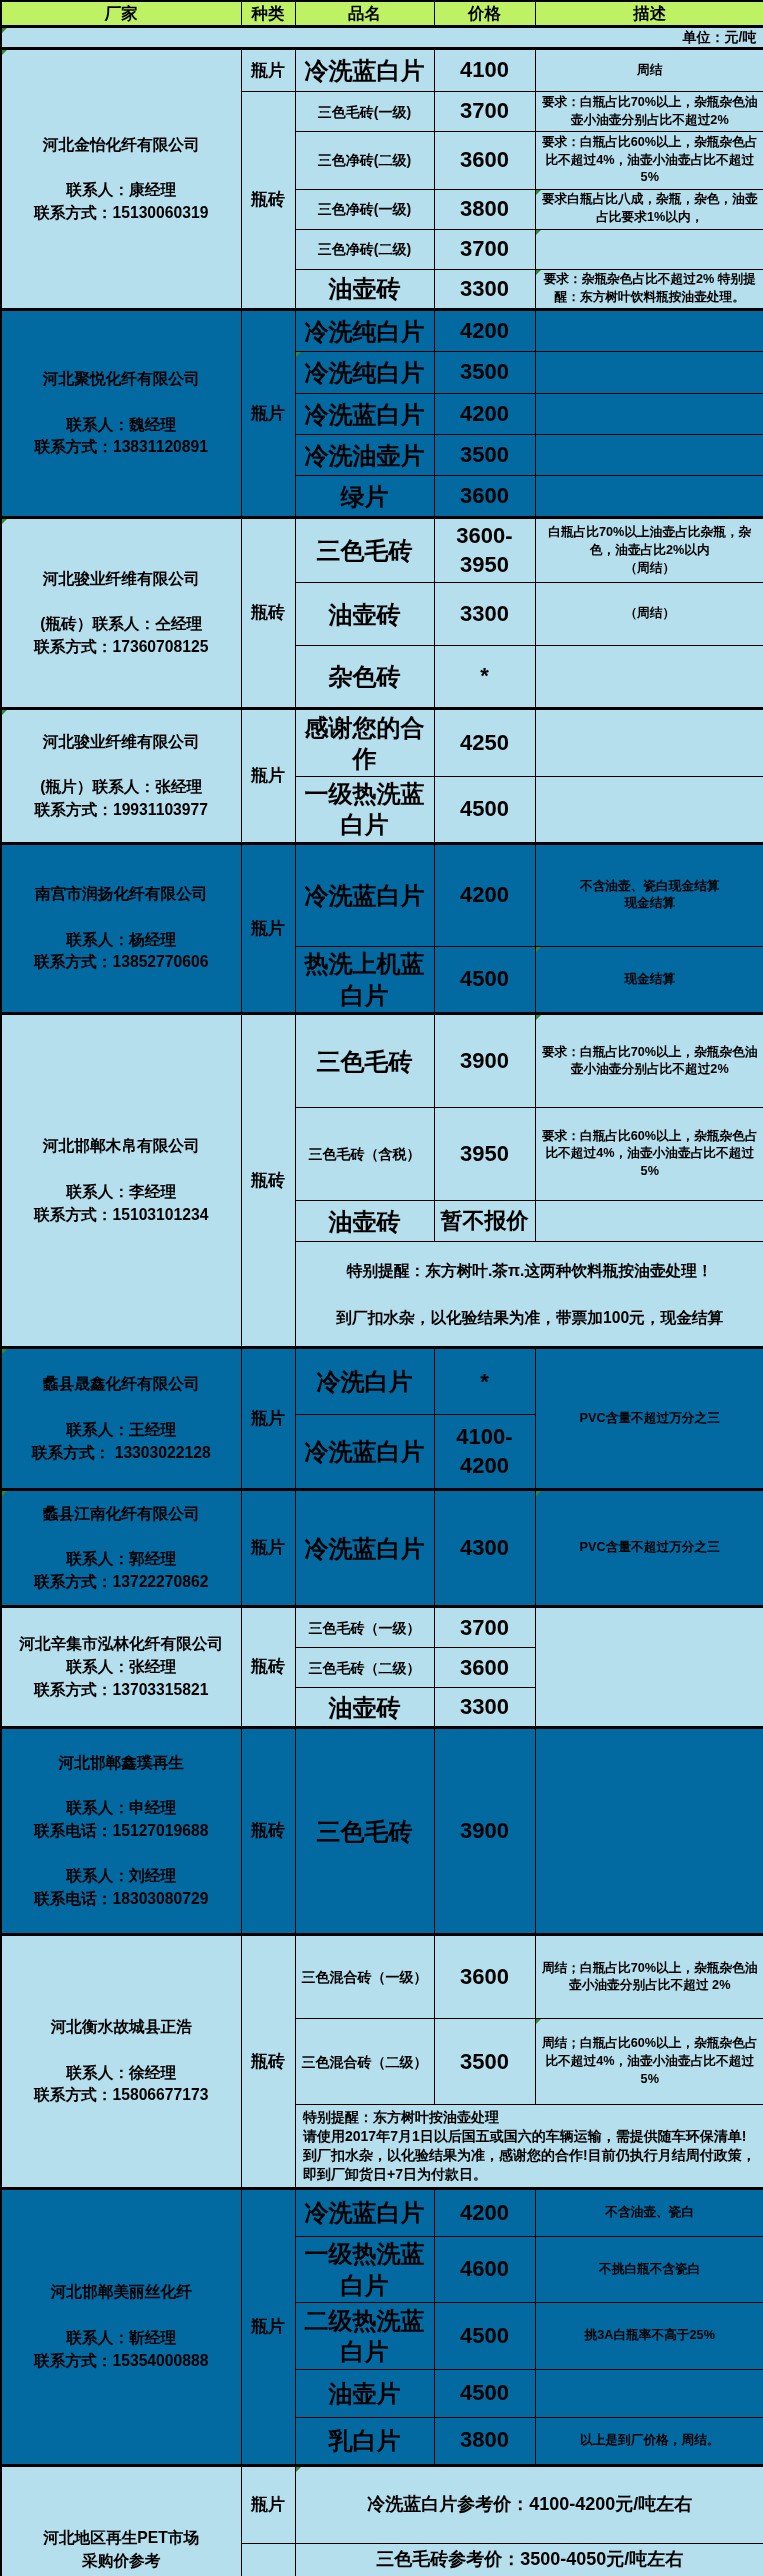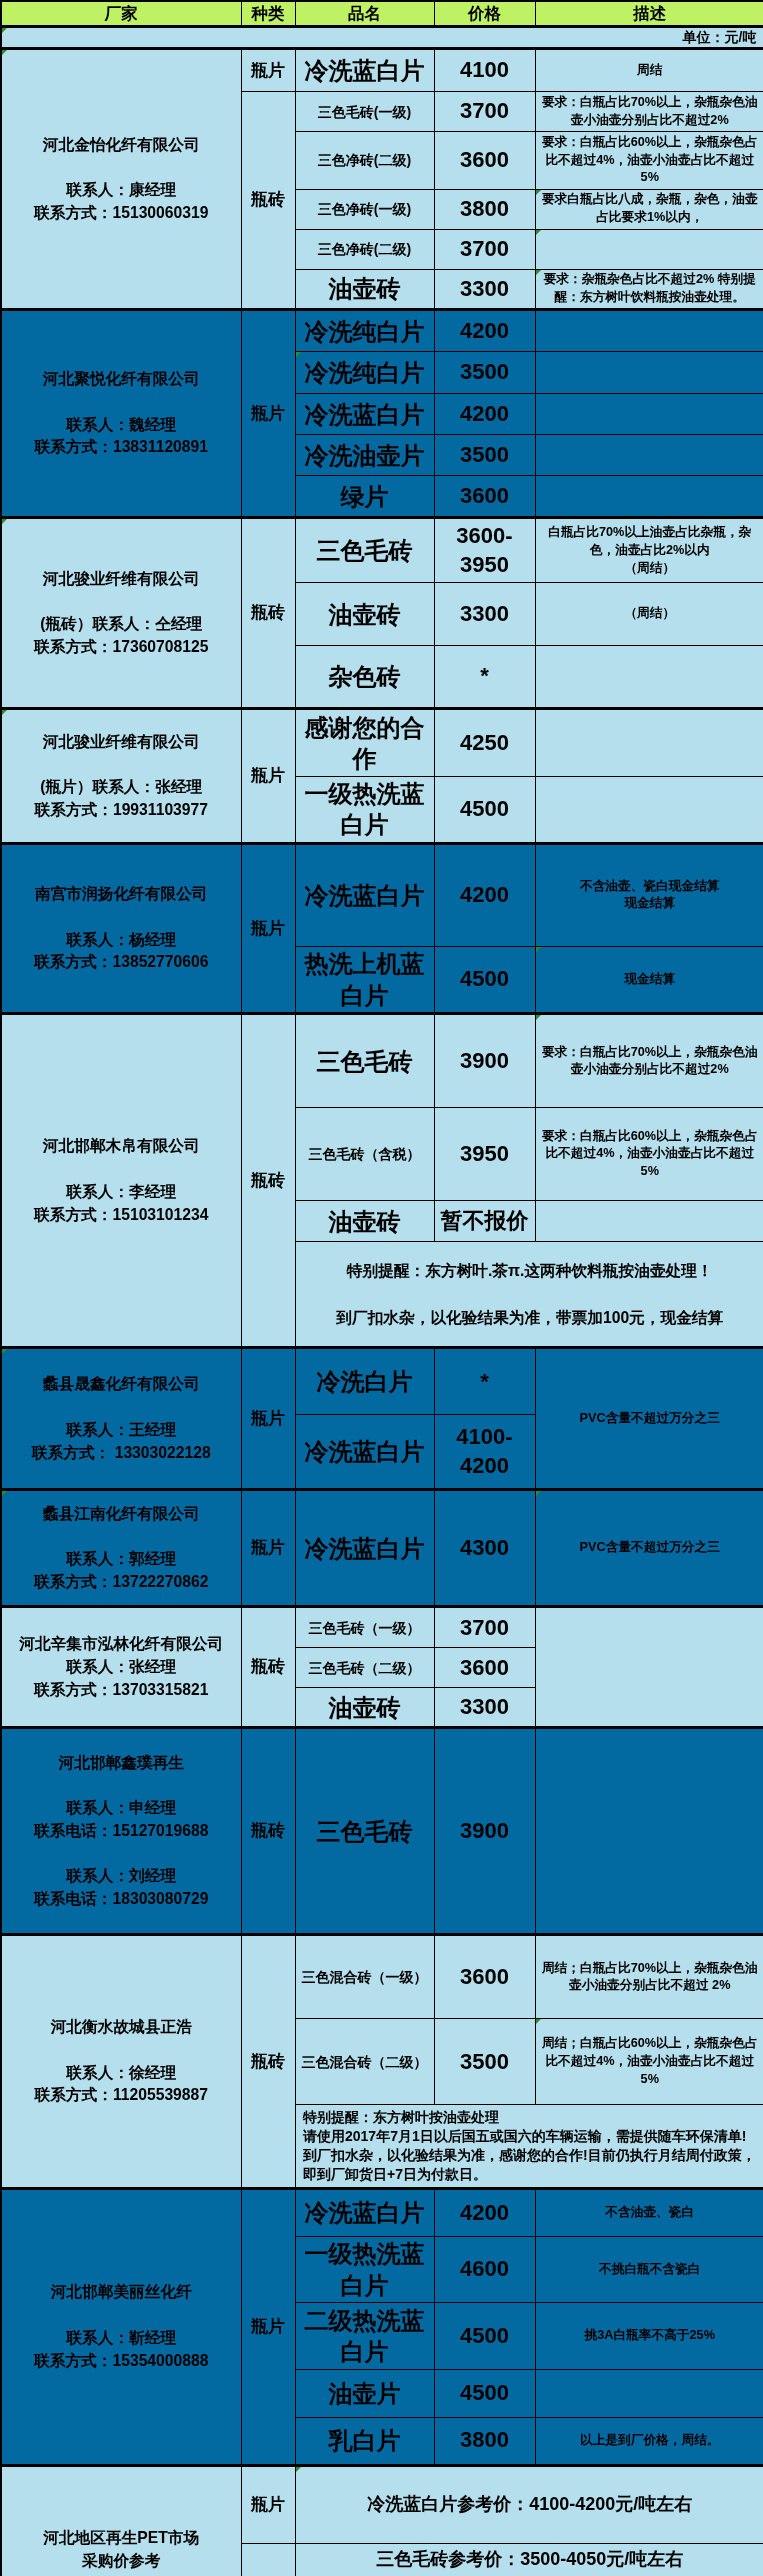--- a/index.html
+++ b/index.html
@@ -293,21 +293,21 @@
 联系电话：18303080729</td>
         <td class="type white" rowspan="1">瓶砖</td>
         <td class="pname white">三色毛砖</td>
         <td class="price white">3900</td>
         <td class="desc white"></td>
       </tr>
       <tr class="sec" style="height: 84px;">
         <td class="company blue" rowspan="3">河北衡水故城县正浩
 
 联系人：徐经理
-联系方式：11205539887</td>
+联系方式：15806677173</td>
         <td class="type blue" rowspan="3">瓶砖</td>
         <td class="pname blue pname-sm">三色混合砖（一级）</td>
         <td class="price blue">3600</td>
         <td class="desc blue">周结；白瓶占比70%以上，杂瓶杂色油壶小油壶分别占比不超过 2%</td>
       </tr>
       <tr style="height: 86px;">
         <td class="pname blue pname-sm">三色混合砖（二级）</td>
         <td class="price blue">3500</td>
         <td class="desc blue tick">周结；白瓶占比60%以上，杂瓶杂色占比不超过4%，油壶小油壶占比不超过 5%</td>
       </tr>

